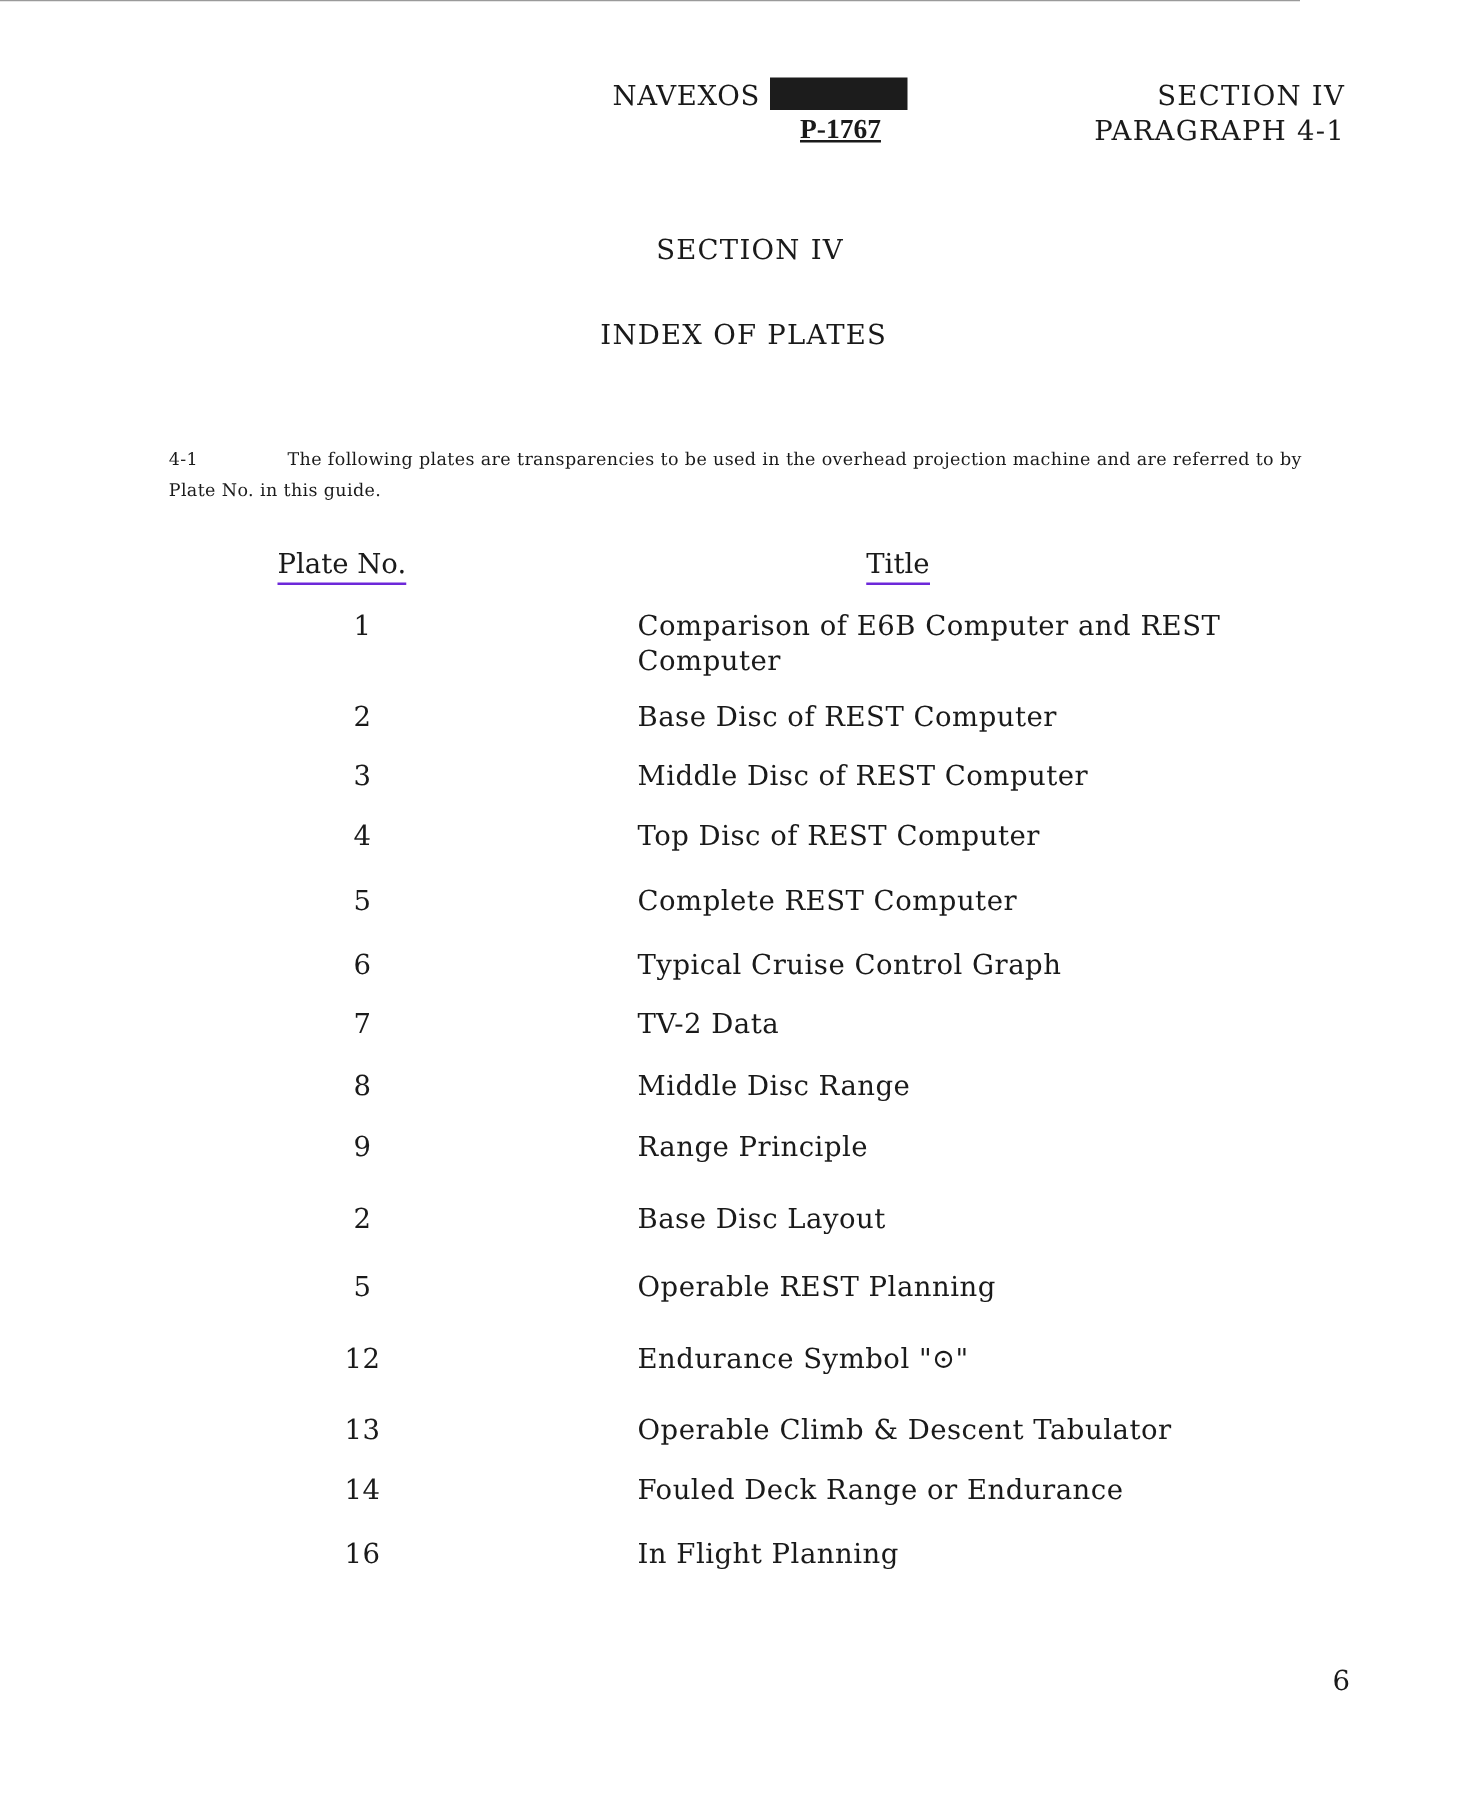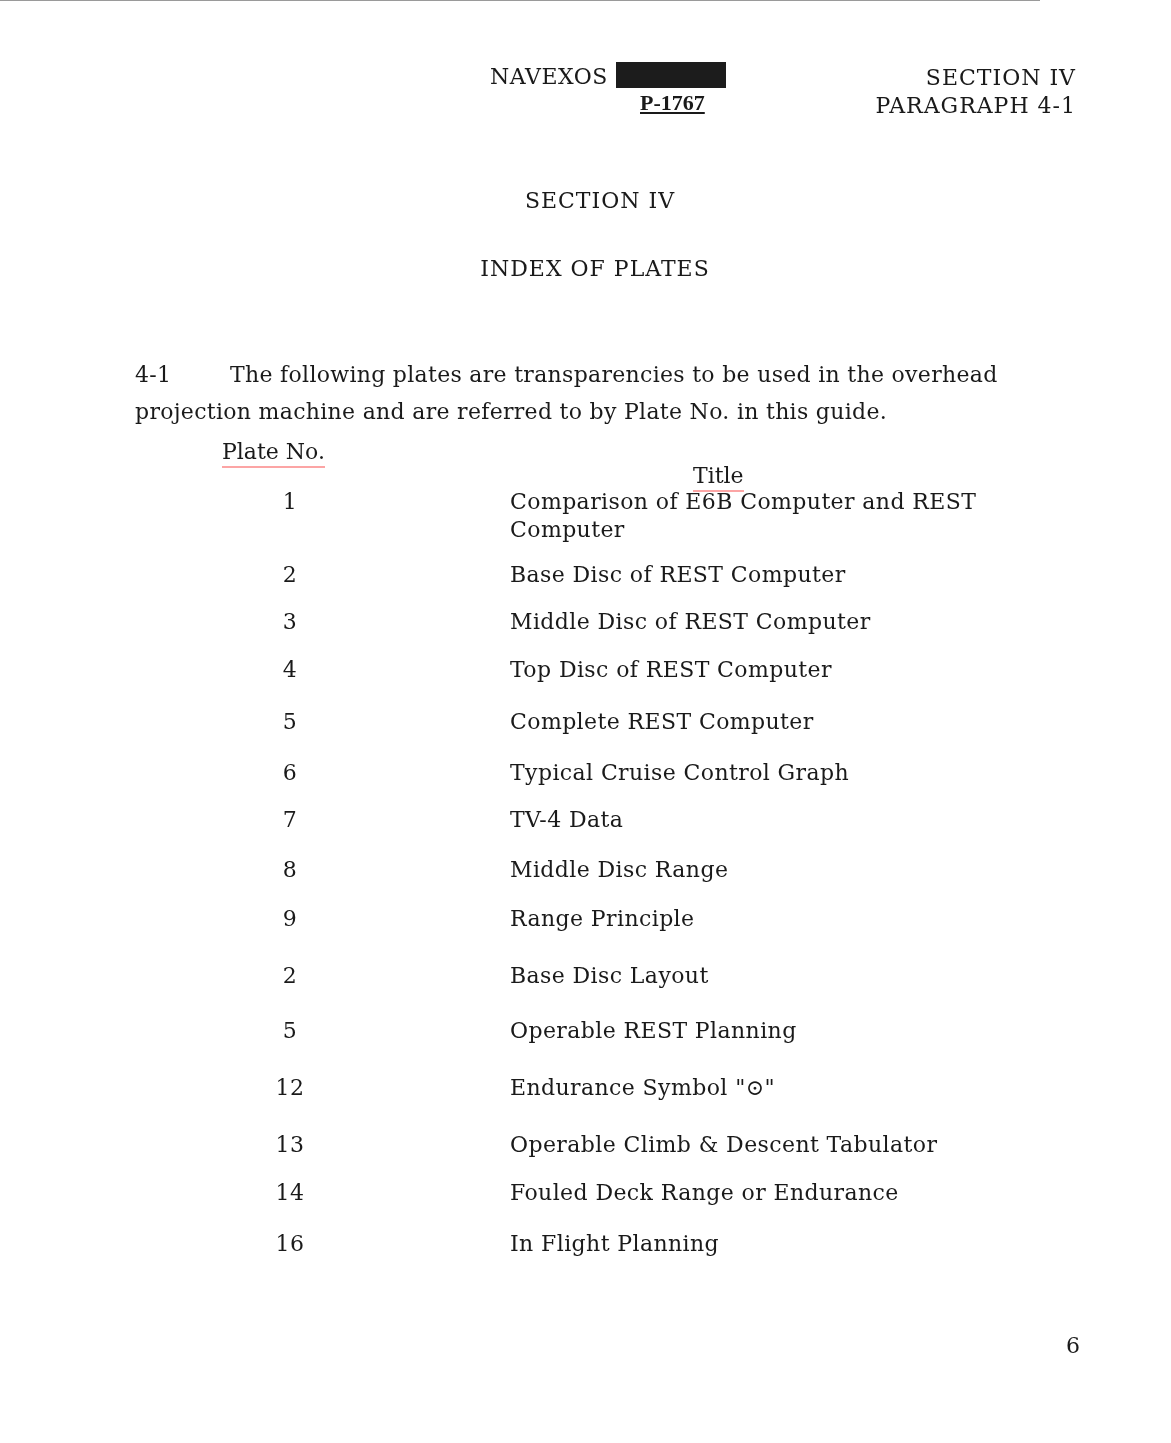--- a/index.html
+++ b/index.html
@@ -8,25 +8,25 @@
     font-family: "DejaVu Serif", "Liberation Serif", serif;
     color: #1a1a1a;
   }
   .topline { position: absolute; left: 0; top: 0; width: 1040px; height: 1px; background: #9a9a9a; }
   .hdr-left { position: absolute; left: 490px; top: 62px; font-size: 22px; letter-spacing: 0.5px; text-align: center; }
   .redact { display: inline-block; width: 110px; height: 26px; background: #1c1c1c; vertical-align: -4px; margin-left: 8px; }
   .hdr-sub { position: absolute; left: 640px; top: 90px; font-size: 22px; font-weight: bold; font-family: "Liberation Serif", serif; text-decoration: underline; }
   .hdr-right { position: absolute; right: 95px; top: 64px; text-align: right; font-size: 22px; letter-spacing: 1px; line-height: 28px; }
   .sec-title { position: absolute; left: 0; width: 1200px; text-align: center; top: 188px; font-size: 22px; letter-spacing: 1px; }
   .idx-title { position: absolute; left: 0; width: 1190px; text-align: center; top: 256px; font-size: 22px; letter-spacing: 1px; }
-  .para { position: absolute; left: 135px; top: 356px; width: 940px; font-size: 22px; line-height: 37px; letter-spacing: 0.3px; }
+  .para { position: absolute; left: 135px; top: 356px; width: 940px; font-size: 14px; line-height: 25px; letter-spacing: 0.3px; }
   .para .pnum { display: inline-block; width: 95px; }
-  .col-h { position: absolute; top: 439px; font-size: 22px; border-bottom: 2px solid #fca5a5; padding-bottom: 2px; }
+  .col-h { position: absolute; top: 439px; font-size: 22px; border-bottom: 2px solid #6d28d9; padding-bottom: 2px; }
   .col-h.plate { left: 222px; }
-  .col-h.title { left: 693px; margin-top: 24px; }
+  .col-h.title { left: 693px; }
   .row { position: absolute; left: 0; width: 1171px; font-size: 22px; line-height: 28px; letter-spacing: 0.4px; }
   .row .num { position: absolute; left: 230px; width: 120px; text-align: center; }
   .row .ttl { position: absolute; left: 510px; width: 520px; }
   .pageno { position: absolute; left: 1066px; top: 1333px; font-size: 22px; }
 </style>
 </head>
 <body>
 
 <div class="topline"></div>
 
@@ -69,21 +69,21 @@
   <div class="row" style="top:708px">
       <span class="num">5</span>
       <span class="ttl">Complete REST Computer</span>
     </div>
   <div class="row" style="top:759px">
       <span class="num">6</span>
       <span class="ttl">Typical Cruise Control Graph</span>
     </div>
   <div class="row" style="top:806px">
       <span class="num">7</span>
-      <span class="ttl">TV-4 Data</span>
+      <span class="ttl">TV-2 Data</span>
     </div>
   <div class="row" style="top:856px">
       <span class="num">8</span>
       <span class="ttl">Middle Disc Range</span>
     </div>
   <div class="row" style="top:905px">
       <span class="num">9</span>
       <span class="ttl">Range Principle</span>
     </div>
   <div class="row" style="top:962px">

